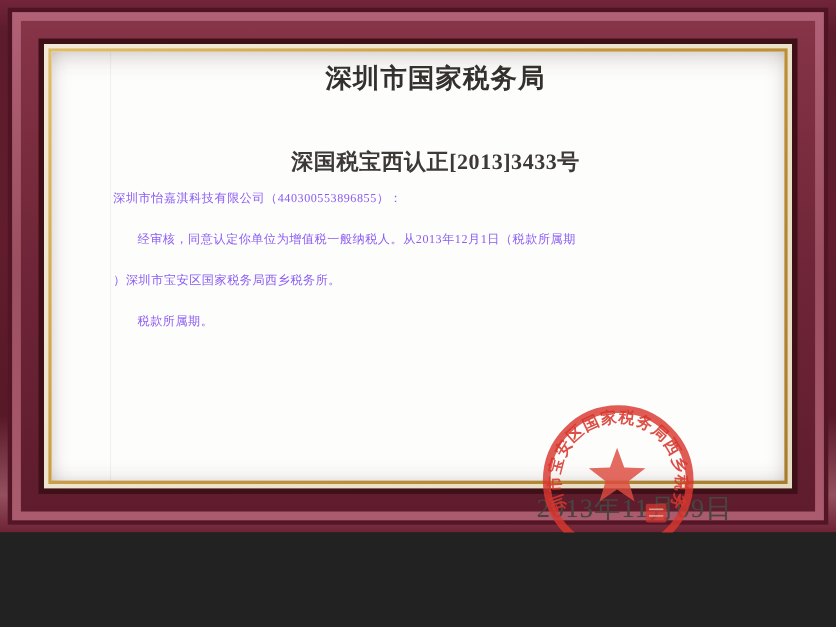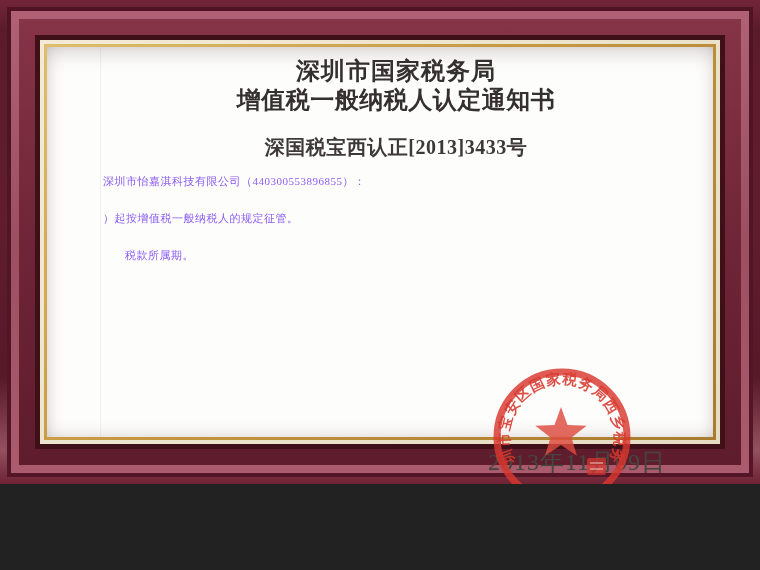--- a/index.html
+++ b/index.html
@@ -52,26 +52,26 @@
   <div class="ring frame-highlight"></div>
   <div class="ring frame-mid"></div>
   <div class="ring frame-lip"></div>
   <div class="ring mat"></div>
   <div class="ring gold"></div>
 
   <div class="ring paper">
     <div class="fold"></div>
 
     <div class="centered title1">深圳市国家税务局</div>
-    <div class="centered title2">增值税一般纳税人认定通知书</div>
     <div class="centered docnum">深国税宝西认正[2013]3433号</div>
 
     <div class="bodyflow">
       <div class="line">深圳市怡嘉淇科技有限公司（440300553896855）：</div>
-      <div class="line">）起按增值税一般纳税人的规定征管。</div>
+      <div class="line indent">经审核，同意认定你单位为增值税一般纳税人。从2013年12月1日（税款所属期</div>
+      <div class="line">）深圳市宝安区国家税务局西乡税务所。</div>
       <div class="line indent">税款所属期。</div>
     </div>
 
     <div class="issue-date">2013年11月09日</div>
 
     <svg class="seal" viewBox="0 0 150 150">
       <circle cx="75" cy="75" r="65" fill="none" stroke="#d8372e" stroke-width="7" opacity="0.82"></circle>
       <polygon points="74,45 80.5,63.1 99.7,63.7 84.5,75.4 89.9,93.8 74,83 58.1,93.8 63.5,75.4 48.3,63.7 67.5,63.1" fill="#dd4a3e" opacity="0.82"></polygon>
       <path id="sealArc" d="M 27 97.4 A 53 53 0 1 1 123 97.4" fill="none"></path>
       <text font-size="14.5" fill="#d8372e" opacity="0.88" letter-spacing="1">

